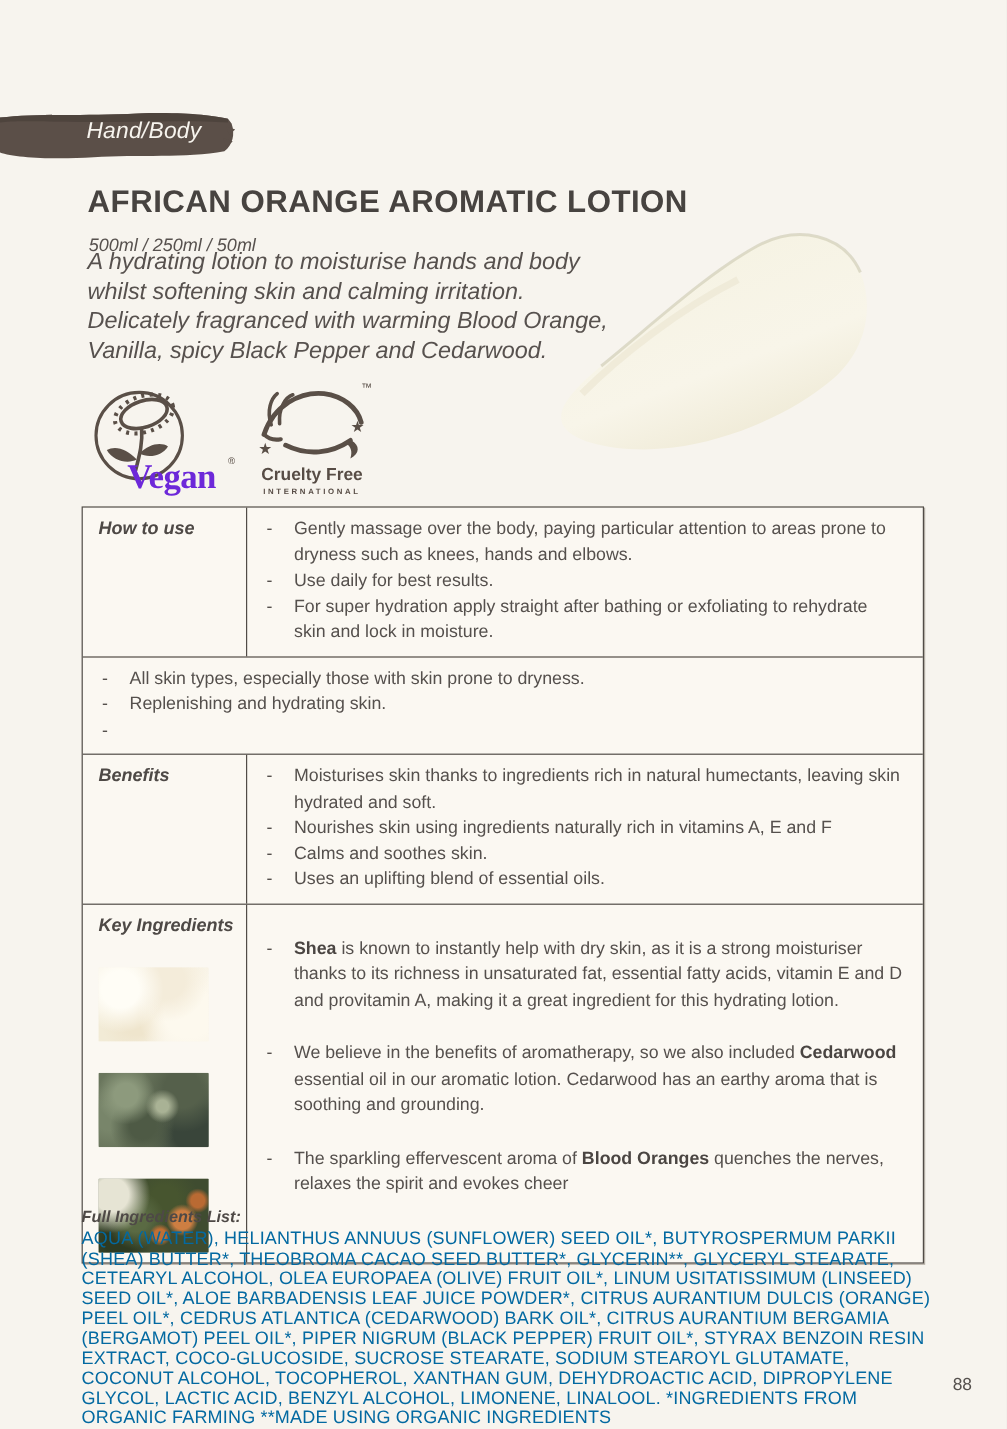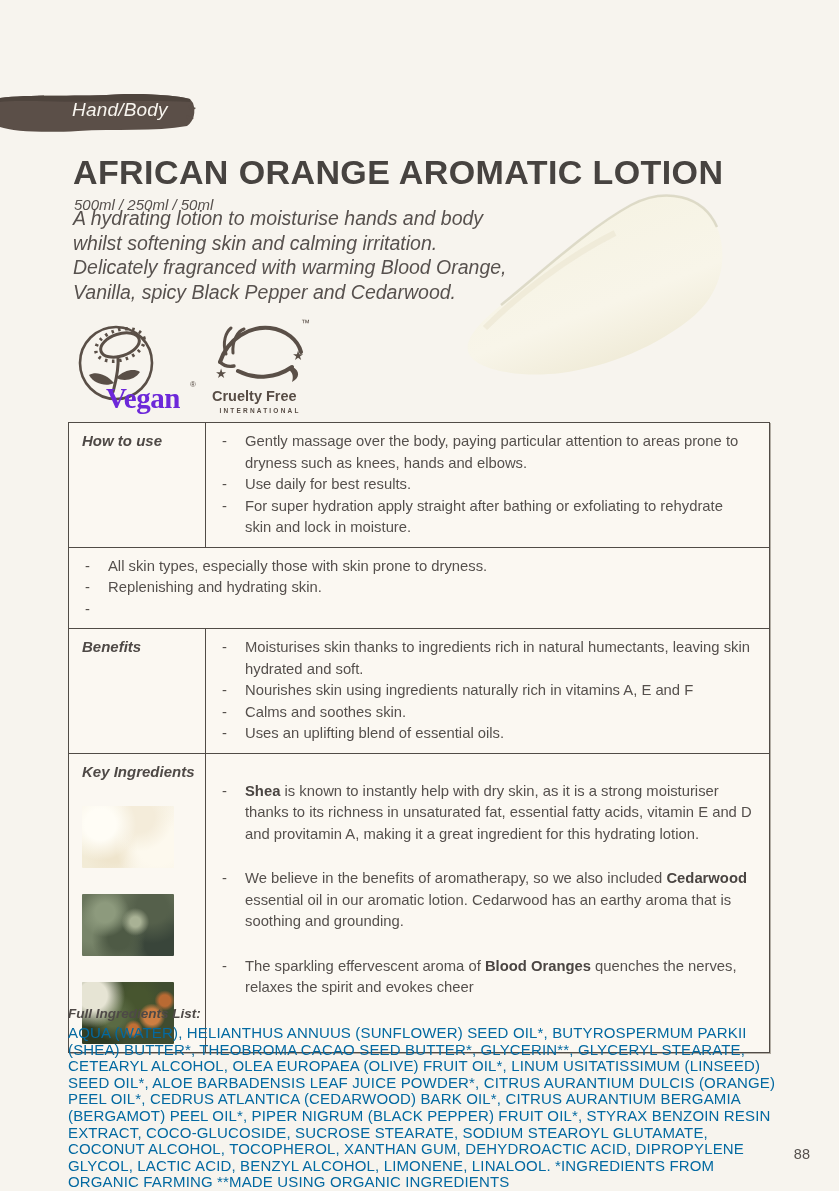--- a/index.html
+++ b/index.html
@@ -5,33 +5,33 @@
   html,body{margin:0;padding:0;}
   body{background:#e9e6e0;font-family:"Liberation Sans",sans-serif;}
   .page{position:relative;width:839px;height:1191px;background:#f7f4ee;margin:0 auto;overflow:hidden;}
 
   
   .tag{position:absolute;left:0;top:91px;width:196px;height:42px;}
   .tag svg{position:absolute;left:0;top:0;}
   .tag .tag-label{position:absolute;left:72px;top:8px;color:#f7f4ee;font-style:italic;font-size:19px;letter-spacing:.2px;}
 
   
-  .title{position:absolute;left:73px;top:153px;font-size:34px;font-weight:bold;color:#474340;letter-spacing:.4px;}
+  .title{position:absolute;left:73px;top:153px;font-size:26px;font-weight:bold;color:#474340;letter-spacing:.4px;}
   .sizes{position:absolute;left:74px;top:184px;font-style:italic;font-size:15px;color:#57514e;margin-top:12px;}
   .desc{position:absolute;left:73px;top:206px;width:470px;font-style:italic;font-size:19.5px;line-height:24.5px;color:#57514e;white-space:pre-line;}
 
   
   .vegan-logo{position:absolute;left:78px;top:320px;width:118px;height:96px;}
   .vegan-logo svg{position:absolute;left:0;top:0;}
   .vegan-word{position:absolute;left:28px;top:62px;font-family:"Liberation Serif",serif;font-weight:bold;font-size:29px;color:#6d28d9;letter-spacing:-.5px;}
   .vegan-reg{position:absolute;right:0px;top:60px;font-size:8px;color:#574c45;}
   .cf-logo{position:absolute;left:212px;top:318px;width:98px;height:102px;}
   .cf-logo svg{position:absolute;left:0;top:2px;}
   .cf-tm{position:absolute;right:0;top:0;font-size:9px;color:#574c45;}
-  .cf-line1{position:absolute;left:0;width:96px;top:70px;font-weight:bold;font-size:14.5px;color:#574c45;}
+  .cf-line1{position:absolute;left:0;width:96px;top:70px;text-align:center;font-weight:bold;font-size:14.5px;color:#574c45;}
   .cf-line2{position:absolute;left:0;width:96px;top:89px;text-align:center;font-weight:bold;font-size:6.5px;letter-spacing:2.2px;color:#574c45;}
 
   
   .smear{position:absolute;left:455px;top:178px;width:285px;height:215px;}
 
   
   .info-table{position:absolute;left:68px;top:422px;width:702px;border:1px solid #514c47;background:#fbf8f2;box-shadow:1px 1px 0 #b3ada4;box-sizing:border-box;}
   .t-row{display:flex;border-bottom:1px solid #514c47;}
   .t-row:last-child{border-bottom:none;}
   .t-row:nth-child(1){min-height:104px;}

